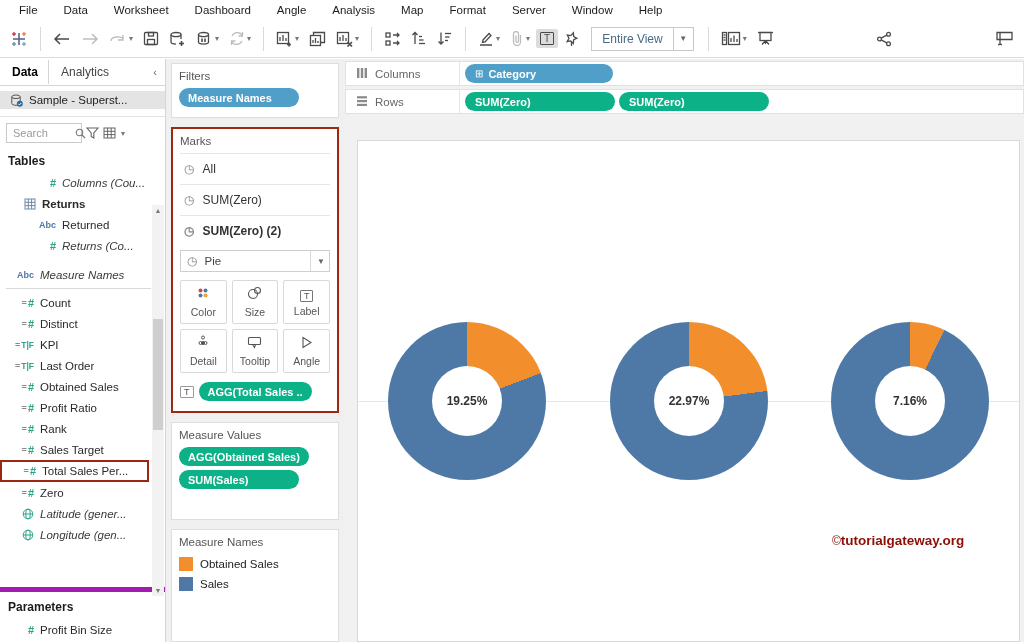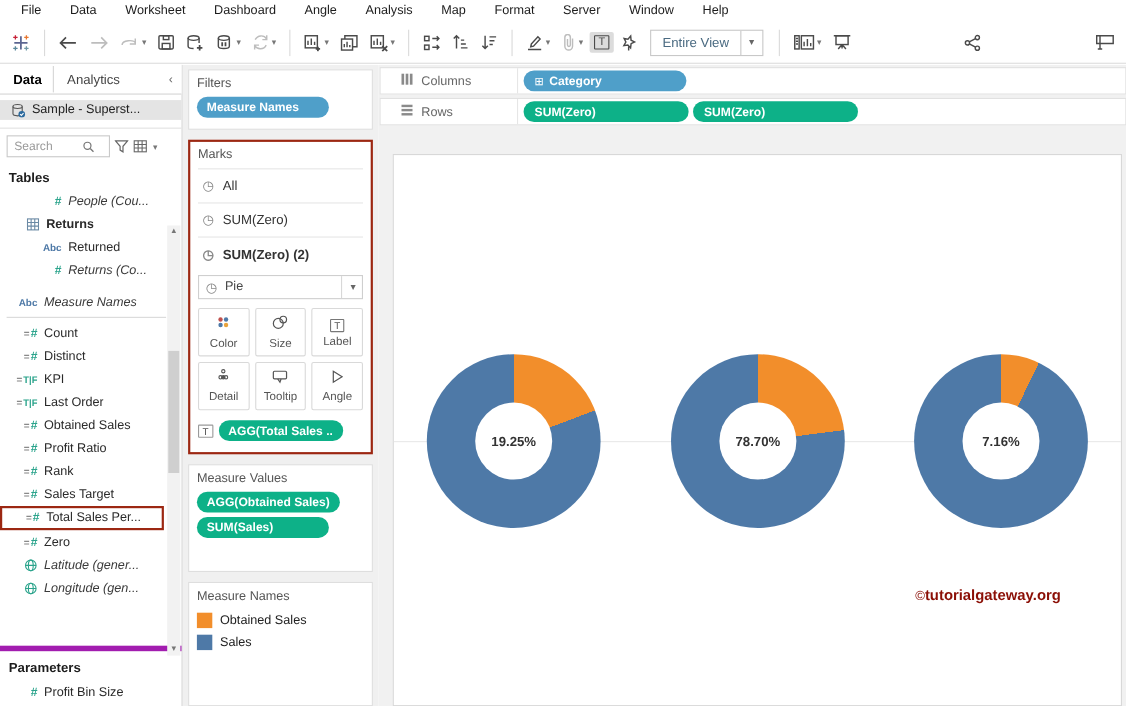--- a/index.html
+++ b/index.html
@@ -30,21 +30,21 @@
   .data-pane { width:166px; background:#fff; border-right:1px solid #d5d5d5; display:flex; flex-direction:column; position:relative; }
   .pane-tabs { display:flex; align-items:center; height:27px; border-bottom:1px solid #d5d5d5; background:#fff; }
   .pane-tab { padding:5px 10px 5px 12px; font-size:12px; }
   .pane-tab.active { font-weight:700; color:#000; border-right:1px solid #d5d5d5; }
   .pane-tab.inactive { color:#444; }
   .pane-collapse { margin-left:auto; padding-right:8px; color:#666; font-size:11px; }
   .sources { padding:5px 0 7px 0; border-bottom:1px solid #e2e2e2; }
   .source-row { display:flex; align-items:center; gap:6px; height:18px; padding:0 6px 0 10px; font-size:11.5px; color:#222; }
   .source-row.selected { background:#e4e4e4; }
   .search-row { display:flex; align-items:center; gap:4px; padding:6px 4px 4px 6px; }
-  .search-box { display:flex; align-items:center; border:1px solid #c9c9c9; height:20px; width:94px; padding:0 3px 0 6px; }
+  .search-box { display:flex; align-items:center; border:1px solid #c9c9c9; height:20px; width:76px; padding:0 3px 0 6px; }
   .search-box input { border:none; outline:none; width:62px; font-size:11px; color:#333; font-family:"Liberation Sans",sans-serif; }
   .search-box input::placeholder { color:#9a9a9a; }
   .mini-ic { color:#666; display:flex; align-items:center; }
   .tables-header { font-weight:700; font-size:12px; padding:7px 0 4px 8px; color:#1c1c1c; }
   .field-list { flex:1; overflow:hidden; position:relative; padding-right:14px; }
   .field-row { display:flex; align-items:center; height:21px; padding-left:8px; gap:6px; font-size:11.5px; color:#2a2a2a; white-space:nowrap; }
   .field-row .flabel { overflow:hidden; text-overflow:ellipsis; }
   .field-row.italic .flabel { font-style:italic; color:#3a3a3a; }
   .field-row.bold .flabel { font-weight:700; }
   .field-row.indent { padding-left:30px; }
@@ -83,21 +83,21 @@
   .agg-row { display:flex; align-items:center; gap:5px; margin-top:9px; }
   .t-box { border:1px solid #9a9a9a; font-size:9px; color:#555; padding:0px 3px; border-radius:1px; }
   .legend-row { display:flex; align-items:center; gap:7px; height:20px; font-size:11.5px; color:#222; }
   .legend-swatch { width:14px; height:14px; flex-shrink:0; }
 
   
   .right-area { flex:1; background:#f1f1f1; position:relative; }
   .shelf { position:absolute; left:1px; right:0; height:25px; background:#fff; border:1px solid #e1e1e1; display:flex; align-items:center; }
   .shelf.columns { top:2px; }
   .shelf.rows { top:30px; }
-  .shelf-label { width:125px; display:flex; align-items:center; gap:7px; padding-left:18px; color:#666; font-size:11.5px; border-right:1px solid #e6e6e6; align-self:stretch; }
+  .shelf-label { width:114px; display:flex; align-items:center; gap:7px; padding-left:10px; color:#666; font-size:11.5px; border-right:1px solid #e6e6e6; align-self:stretch; }
   .shelf-pills { display:flex; gap:4px; padding-left:5px; }
   .shelf-pill { height:19px; border-radius:10px; color:#fff; font-size:11px; font-weight:700; display:flex; align-items:center; padding:0 10px; gap:5px; }
   .shelf-pill.blue { background:var(--pill-blue); width:148px; }
   .shelf-pill.green { background:var(--pill-green); width:150px; }
   .pill-ic { font-size:10px; font-weight:400; }
 
   .canvas-pane { position:absolute; left:13px; right:4px; top:81px; bottom:0; background:#fff; border:1px solid #d8d8d8; }
   .gridline-h { position:absolute; left:0; right:0; top:260px; height:1px; background:#e8e8e8; }
   .donut { position:absolute; width:158px; height:158px; border-radius:50%; }
   .donut-hole { position:absolute; left:50%; top:50%; transform:translate(-50%,-50%); width:70px; height:70px; background:#fff; border-radius:50%; display:flex; align-items:center; justify-content:center; }
@@ -354,21 +354,21 @@
           </svg>
       </span>
       <span class="tb-caret">▾</span>
     </div>
     <div class="tables-header">Tables</div>
     <div class="field-list" id="fieldlist">
         <div class="field-row italic indent">
           <span class="ficon">
             <span class="ic-hash">#</span>
           </span>
-          <span class="flabel">People (Cou...</span>
+          <span class="flabel">Columns (Cou...</span>
         </div>
         <div class="field-row bold">
           <span class="chev">▾</span>
           <span class="ficon">
             <svg width="12" height="12" viewBox="0 0 12 12" fill="none" stroke="#6b8aa5" stroke-width="1">
               <rect x="1" y="1" width="10" height="10"></rect>
               <line x1="1" y1="4.3" x2="11" y2="4.3"></line>
               <line x1="1" y1="7.6" x2="11" y2="7.6"></line>
               <line x1="4.3" y1="1" x2="4.3" y2="11"></line>
               <line x1="7.6" y1="1" x2="7.6" y2="11"></line>
@@ -653,21 +653,21 @@
     <div class="canvas-pane">
       <div class="gridline-h"></div>
       <div id="donuts">
           <div class="donut" style="left: 30px; top: 181px; background: conic-gradient(rgb(242, 142, 43) 0deg, rgb(242, 142, 43) 69.3deg, rgb(78, 121, 167) 69.3deg, rgb(78, 121, 167) 360deg);">
             <div class="donut-hole">
               <span class="donut-label">19.25%</span>
             </div>
           </div>
           <div class="donut" style="left: 252px; top: 181px; background: conic-gradient(rgb(242, 142, 43) 0deg, rgb(242, 142, 43) 82.692deg, rgb(78, 121, 167) 82.692deg, rgb(78, 121, 167) 360deg);">
             <div class="donut-hole">
-              <span class="donut-label">78.70%</span>
+              <span class="donut-label">22.97%</span>
             </div>
           </div>
           <div class="donut" style="left: 473px; top: 181px; background: conic-gradient(rgb(242, 142, 43) 0deg, rgb(242, 142, 43) 25.776deg, rgb(78, 121, 167) 25.776deg, rgb(78, 121, 167) 360deg);">
             <div class="donut-hole">
               <span class="donut-label">7.16%</span>
             </div>
           </div>
         </div>
       <div class="watermark">
         <span class="c">©</span><span>tutorialgateway.org</span>

